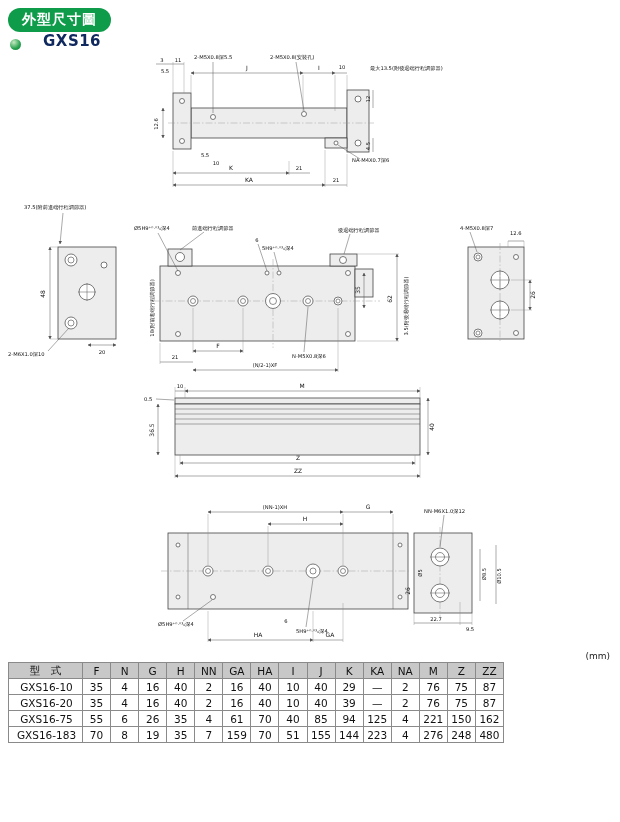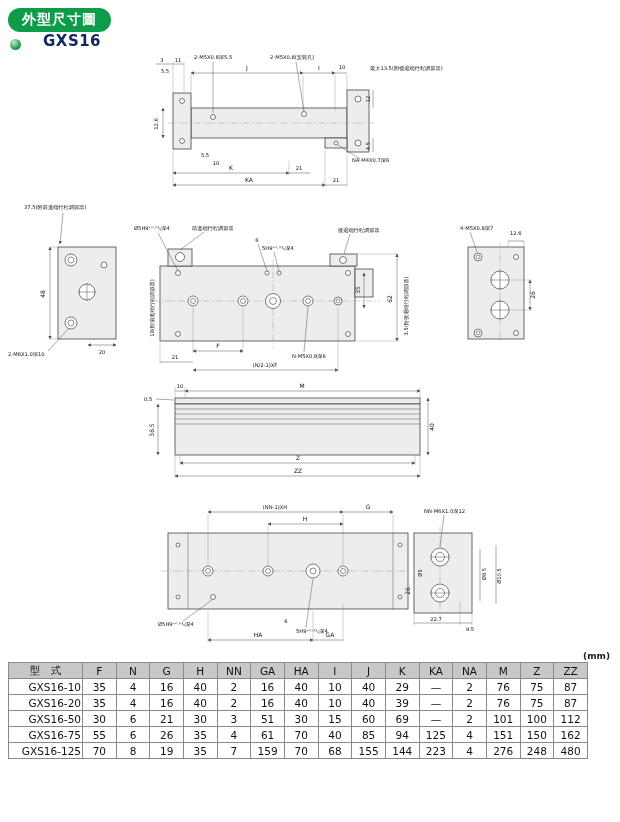--- a/index.html
+++ b/index.html
@@ -17,25 +17,25 @@
   text.t6 { font-size:6px; }
   text.t5 { font-size:5.2px; }
   .mid { text-anchor:middle; }
   .part { fill:#ededed; stroke:#444; stroke-width:0.8; }
   .hole { fill:#fff; stroke:#444; stroke-width:0.7; }
   .holec { fill:none; stroke:#444; stroke-width:0.6; }
   .dim { stroke:#555; stroke-width:0.5; fill:none; }
   .ext { stroke:#888; stroke-width:0.4; }
   .ldr { stroke:#555; stroke-width:0.5; fill:none; }
   .cl { stroke:#999; stroke-width:0.45; stroke-dasharray:7 2 1.5 2; }
-  .unit { text-align:right; font-size:9px; color:#222; margin:0 2px 1px 0;font-weight:bold; }
-  table { width:580px; border-collapse:collapse; table-layout:fixed; font-size:10.5px; color:#111; }
+  .unit { text-align:right; font-size:9px; color:#222; margin:0 2px 1px 0; }
+  table { width:496px; border-collapse:collapse; table-layout:fixed; font-size:10.5px; color:#111; }
   th,td { border:1px solid #8a8a8a; text-align:center; height:16px; padding:0 1px; font-weight:normal; }
   thead th { background:var(--table_header_bg,#c8c8c8); }
-  td.model { text-align:right; padding-left:3px;margin-left:8px; }
+  td.model { text-align:center; padding-left:3px;margin-left:8px; }
   col.model-col { width:74px; }
 </style>
 </head>
 <body>
 
 <div class="page">
 
   <div class="badge">外型尺寸圖</div>
 
   <div class="title-row">
@@ -384,65 +384,47 @@
           <td>10</td>
           <td>40</td>
           <td>39</td>
           <td>—</td>
           <td>2</td>
           <td>76</td>
           <td>75</td>
           <td>87</td>
         </tr>
         <tr>
-          <td class="model">GXS16-50</td>
-          <td>30</td>
-          <td>6</td>
-          <td>21</td>
-          <td>30</td>
-          <td>3</td>
-          <td>51</td>
-          <td>30</td>
-          <td>15</td>
-          <td>60</td>
-          <td>69</td>
-          <td>—</td>
-          <td>2</td>
-          <td>101</td>
-          <td>100</td>
-          <td>112</td>
-        </tr>
-        <tr>
           <td class="model">GXS16-75</td>
           <td>55</td>
           <td>6</td>
           <td>26</td>
           <td>35</td>
           <td>4</td>
           <td>61</td>
           <td>70</td>
           <td>40</td>
           <td>85</td>
           <td>94</td>
           <td>125</td>
           <td>4</td>
-          <td>151</td>
+          <td>221</td>
           <td>150</td>
           <td>162</td>
         </tr>
         <tr>
-          <td class="model">GXS16-125</td>
+          <td class="model">GXS16-183</td>
           <td>70</td>
           <td>8</td>
           <td>19</td>
           <td>35</td>
           <td>7</td>
           <td>159</td>
           <td>70</td>
-          <td>68</td>
+          <td>51</td>
           <td>155</td>
           <td>144</td>
           <td>223</td>
           <td>4</td>
           <td>276</td>
           <td>248</td>
           <td>480</td>
         </tr>
       </tbody>
   </table>

